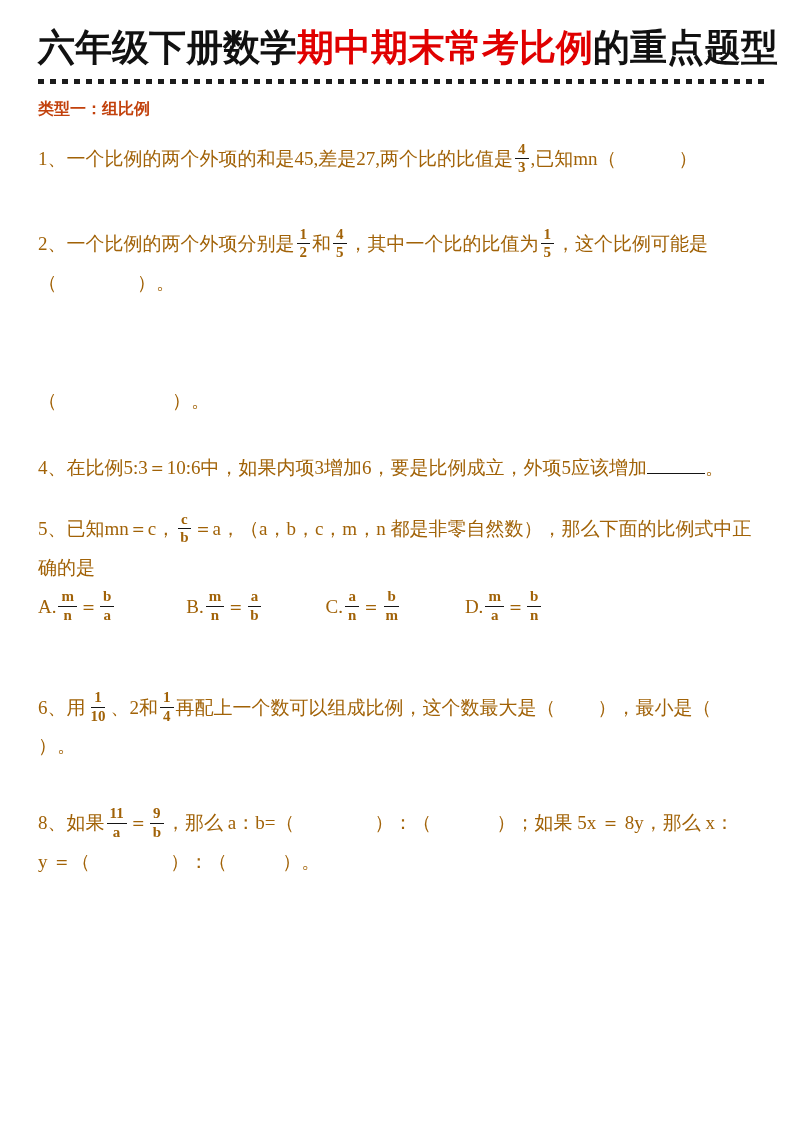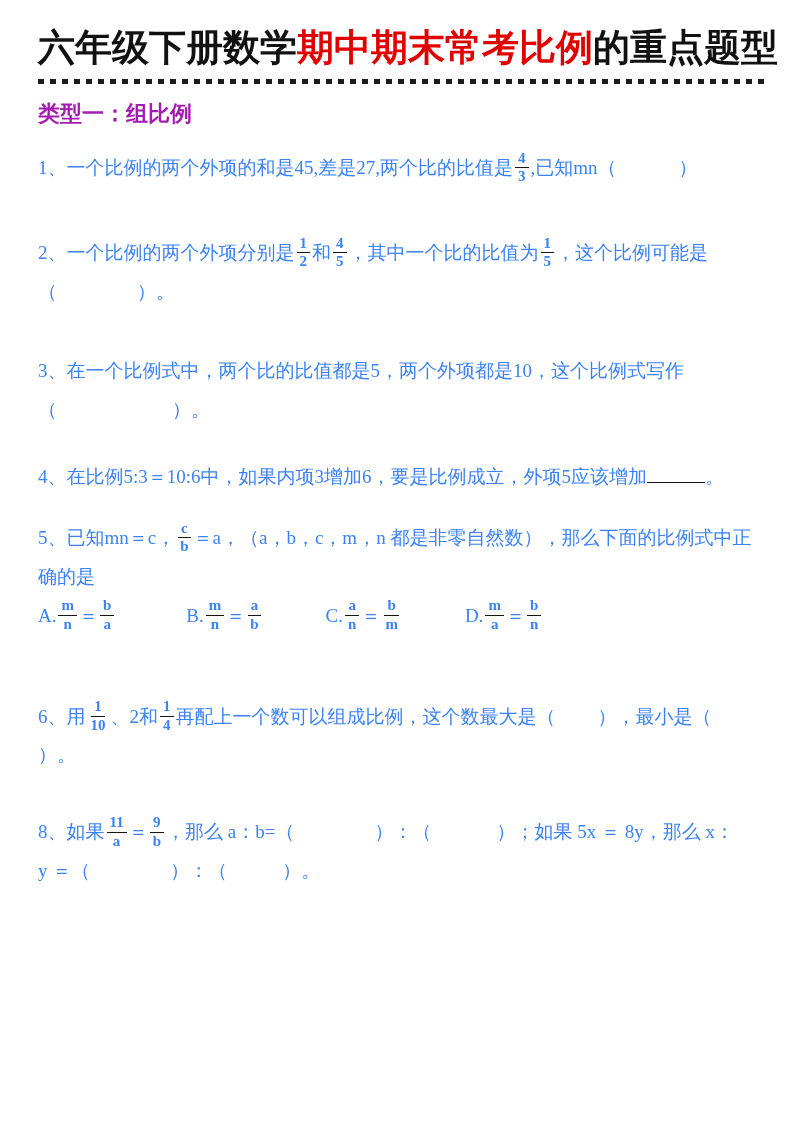--- a/index.html
+++ b/index.html
@@ -26,30 +26,30 @@
   }
   .title .red{ color:var(--accent,#e00000); }
   .dotted-divider{
     height:5px;
     margin:7px 0 0 0;
     background:repeating-linear-gradient(to right,#1c1c1c 0 6px,transparent 6px 12px);
   }
   .section-heading{
     font-family:"Liberation Sans","DejaVu Sans",sans-serif;
     font-weight:bold;
-    font-size:22px;
+    font-size:16px;
     margin:15px 0 20px 0;
-    color:#a21caf;
+    color:#c2410c;
   }
   .questions{ padding-right:12px; }
   .question{
     font-size:19px;
     line-height:2.05;
     white-space:pre-wrap;
-    color:#3b82f6;
+    color:#a16207;
   }
   .q-q1{margin-bottom:46px;}
   .q-q2{margin-bottom:40px;}
   .q-q3{margin-bottom:28px;}
   .q-q4{margin-bottom:22px;}
   .q-q5{margin-bottom:62px;}
   .q-q6{margin-bottom:38px;margin-top:48px;}
   .q-q7{margin-bottom:28px;}
   .q-q8{margin-bottom:60px;}
   .q-q9{margin-bottom:0;}
@@ -81,19 +81,19 @@
 <div class="page">
   <div class="title"><span>六年级下册数学</span><span class="red">期中期末常考比例</span><span>的重点题型</span></div>
 
   <div class="dotted-divider"></div>
 
   <div class="section-heading">类型一：组比例</div>
 
   <div class="questions">
       <div class="question q-q1"><span>1、一个比例的两个外项的和是45,差是27,两个比的比值是</span><span class="frac"><span class="num">4</span><span class="den">3</span></span><span>,已知mn（</span><span class="gap" style="width: 62px;"></span><span>）</span></div>
       <div class="question q-q2"><span>2、一个比例的两个外项分别是</span><span class="frac"><span class="num">1</span><span class="den">2</span></span><span>和</span><span class="frac"><span class="num">4</span><span class="den">5</span></span><span>，其中一个比的比值为</span><span class="frac"><span class="num">1</span><span class="den">5</span></span><span>，这个比例可能是</span><br><span>（</span><span class="gap" style="width: 80px;"></span><span>）。</span></div>
-      <div class="question q-q3"><span>3、在一个比例式中，两个比的比值都是5，两个外项都是10，这个比例式写作</span><br><span>（</span><span class="gap" style="width: 115px;"></span><span>）。</span></div>
+      <div class="question q-q3"><br><span>（</span><span class="gap" style="width: 115px;"></span><span>）。</span></div>
       <div class="question q-q4"><span>4、在比例5:3＝10:6中，如果内项3增加6，要是比例成立，外项5应该增加</span><span class="blank" style="width: 58px;"></span><span>。</span></div>
       <div class="question q-q5"><span>5、已知mn＝c，</span><span class="frac"><span class="num">c</span><span class="den">b</span></span><span>＝a，（a，b，c，m，n 都是非零自然数），那么下面的比例式中正确的是</span><br><span>A.</span><span class="frac"><span class="num">m</span><span class="den">n</span></span><span>＝</span><span class="frac"><span class="num">b</span><span class="den">a</span></span><span class="gap" style="width: 70px;"></span><span>B.</span><span class="frac"><span class="num">m</span><span class="den">n</span></span><span>＝</span><span class="frac"><span class="num">a</span><span class="den">b</span></span><span class="gap" style="width: 62px;"></span><span>C.</span><span class="frac"><span class="num">a</span><span class="den">n</span></span><span>＝</span><span class="frac"><span class="num">b</span><span class="den">m</span></span><span class="gap" style="width: 62px;"></span><span>D.</span><span class="frac"><span class="num">m</span><span class="den">a</span></span><span>＝</span><span class="frac"><span class="num">b</span><span class="den">n</span></span></div>
       <div class="question q-q6"><span>6、用</span><span class="frac"><span class="num">1</span><span class="den">10</span></span><span>、2和</span><span class="frac"><span class="num">1</span><span class="den">4</span></span><span>再配上一个数可以组成比例，这个数最大是（</span><span class="gap" style="width: 42px;"></span><span>），最小是（</span><span class="gap" style="width: 40px;"></span><span>）。</span></div>
       <div class="question q-q8"><span>8、如果</span><span class="frac"><span class="num">11</span><span class="den">a</span></span><span>＝</span><span class="frac"><span class="num">9</span><span class="den">b</span></span><span>，那么 a：b=（</span><span class="gap" style="width: 80px;"></span><span>）：（</span><span class="gap" style="width: 65px;"></span><span>）；如果 5x ＝ 8y，那么 x：</span><br><span>y ＝（</span><span class="gap" style="width: 80px;"></span><span>）：（</span><span class="gap" style="width: 55px;"></span><span>）。</span></div>
     </div>
 </div>
 
 </body></html>

